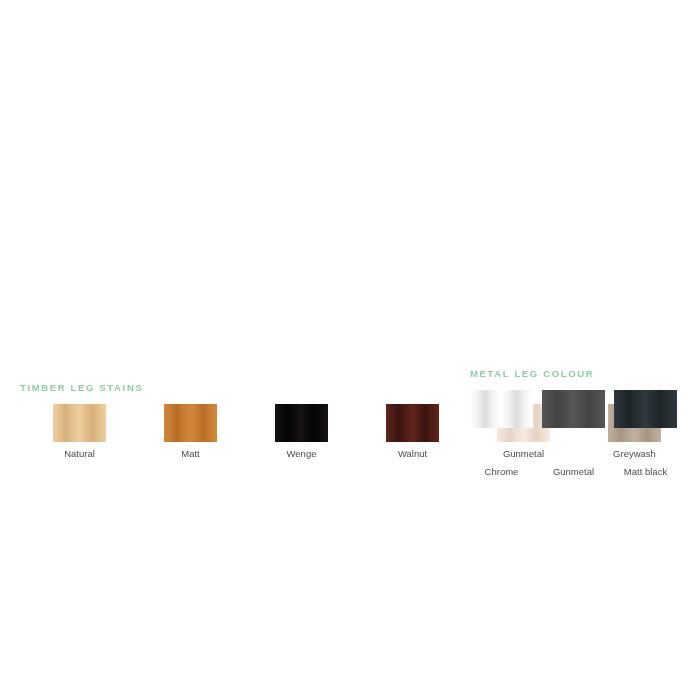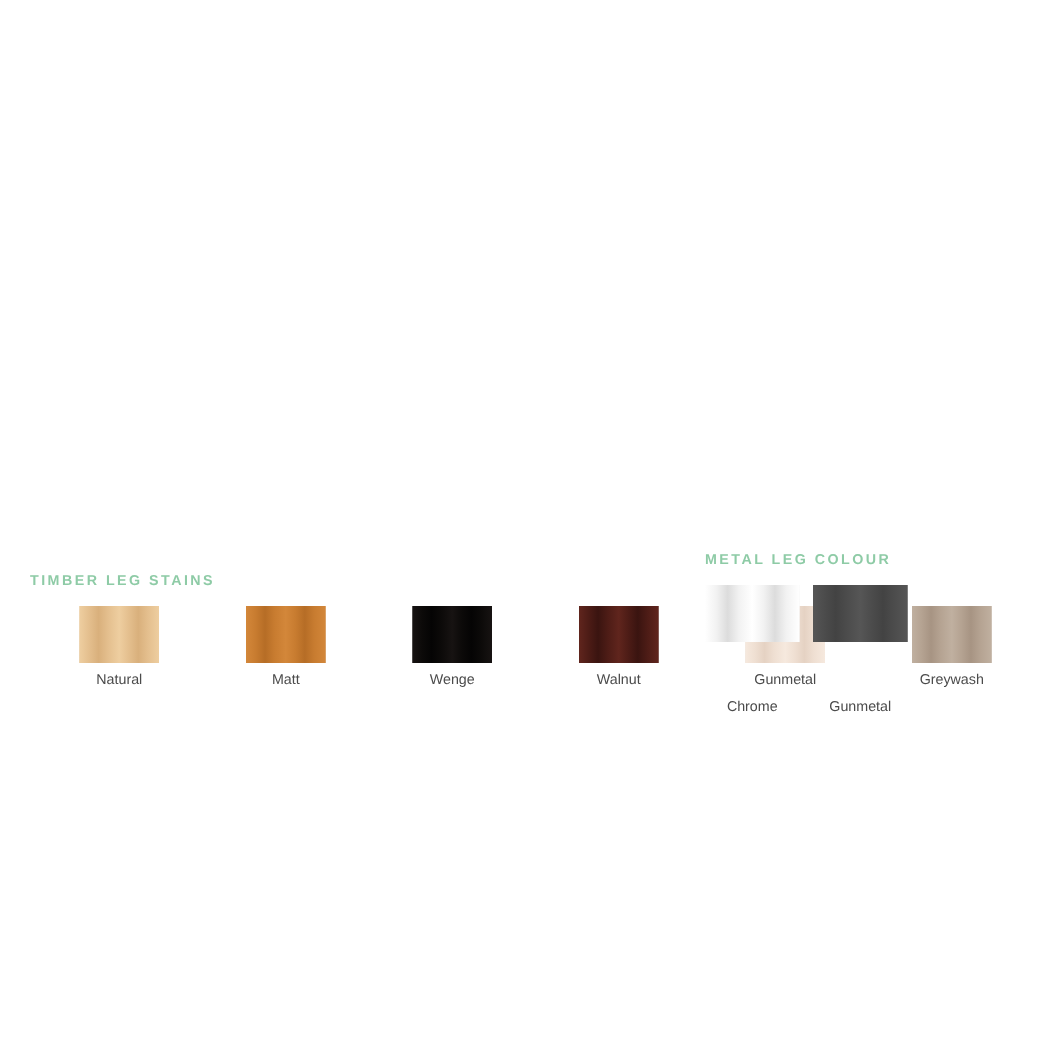--- a/index.html
+++ b/index.html
@@ -133,17 +133,21 @@
       <div class="swatch-cell">
         <span class="swatch-chip" style="background-color: rgb(242, 242, 242); background-image: linear-gradient(90deg, rgb(255, 255, 255) 0%, rgb(242, 242, 242) 12%, rgb(220, 220, 220) 24%, rgb(242, 242, 242) 36%, rgb(255, 255, 255) 50%, rgb(242, 242, 242) 62%, rgb(220, 220, 220) 74%, rgb(242, 242, 242) 86%, rgb(255, 255, 255) 100%), linear-gradient(rgba(255, 255, 255, 0.1) 0%, rgba(0, 0, 0, 0.06) 100%);"></span>
         <span class="swatch-label">Chrome</span>
       </div>
 
       <div class="swatch-cell">
         <span class="swatch-chip" style="background-color: rgb(76, 76, 76); background-image: linear-gradient(90deg, rgb(86, 86, 86) 0%, rgb(76, 76, 76) 12%, rgb(67, 67, 67) 24%, rgb(76, 76, 76) 36%, rgb(86, 86, 86) 50%, rgb(76, 76, 76) 62%, rgb(67, 67, 67) 74%, rgb(76, 76, 76) 86%, rgb(86, 86, 86) 100%), linear-gradient(rgba(255, 255, 255, 0.1) 0%, rgba(0, 0, 0, 0.06) 100%);"></span>
         <span class="swatch-label">Gunmetal</span>
       </div>
 
+      <div class="swatch-cell">
+        <span class="swatch-chip" style="background-color: rgb(37, 46, 51); background-image: linear-gradient(90deg, rgb(46, 56, 62) 0%, rgb(37, 46, 51) 12%, rgb(28, 36, 40) 24%, rgb(37, 46, 51) 36%, rgb(46, 56, 62) 50%, rgb(37, 46, 51) 62%, rgb(28, 36, 40) 74%, rgb(37, 46, 51) 86%, rgb(46, 56, 62) 100%), linear-gradient(rgba(255, 255, 255, 0.1) 0%, rgba(0, 0, 0, 0.06) 100%);"></span>
+        <span class="swatch-label">Matt black</span>
+      </div>
 
     </div>
   </section>
 
 </div>
 
 </body></html>

